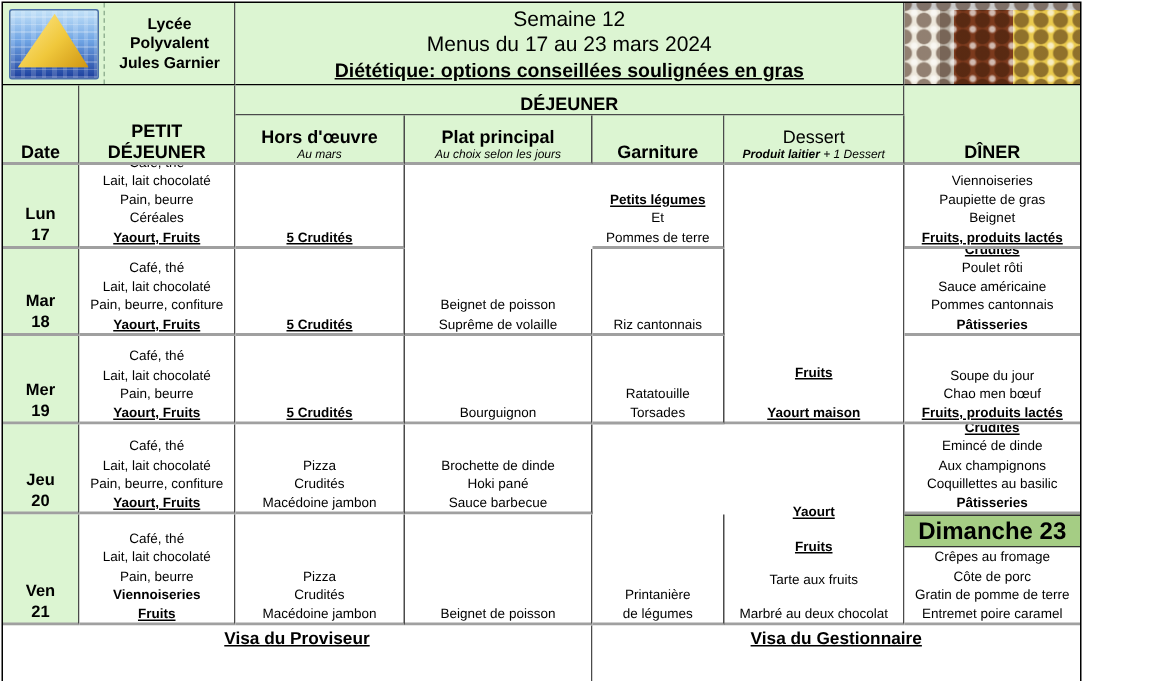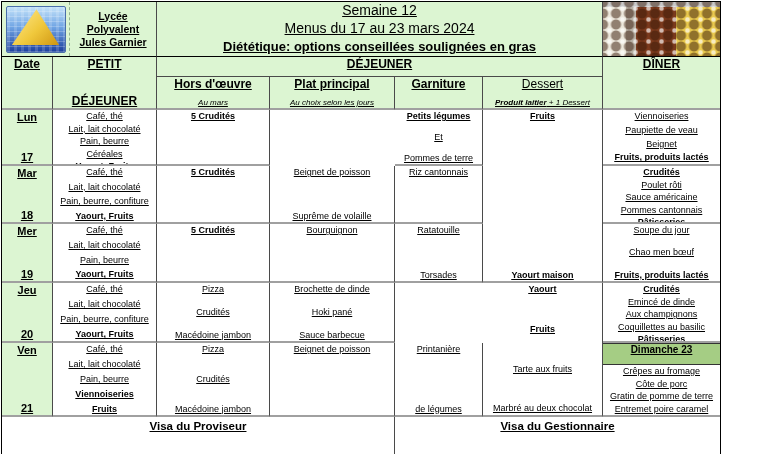--- a/index.html
+++ b/index.html
@@ -2,22 +2,22 @@
 <html><head>
 <meta charset="utf-8">
 <style>
   html,body{margin:0;padding:0;background:#fff;width:768px;height:454px;overflow:hidden;
     font-family:"Liberation Sans","DejaVu Sans",sans-serif;color:#000;}
   .tbl{position:absolute;left:1px;top:1px;width:718px;height:458px;background:#fff;
     border:1.5px solid #000;display:grid;
     grid-template-columns:51px 104px 113px 125px 88px 120px 117px;
     grid-template-rows:55px 20px 33px 56px 58px 59px 60px 22px 52px 1fr;}
   .cell{border-right:1px solid #4a4a4a;border-bottom:2px solid #a0a0a0;
-    display:flex;flex-direction:column;align-items:center;justify-content:space-between;
-    text-align:center;overflow:hidden;box-sizing:border-box;background:#fff;text-decoration:underline;}
+    display:flex;flex-direction:column;align-items:center;justify-content:flex-end;
+    text-align:center;overflow:hidden;box-sizing:border-box;background:#fff;}
   .noR{border-right:none;}
   .noB{border-bottom:none;}
   .blackB{border-bottom:1.5px solid #000;}
   .thinB{border-bottom:1px solid #4a4a4a;}
   .green{background:#dcf5d2;}
   .sundaybg{background:#a5cd84;border-top:1px solid #333;border-bottom:1px solid #333;}
   .hdr{font-weight:bold;font-size:12px;line-height:14px;}
   .ln{display:block;font-size:9px;line-height:12.5px;}
   .bu{font-weight:bold;text-decoration:underline;}
   .b{font-weight:bold;}
@@ -45,21 +45,21 @@
       linear-gradient(180deg,#c9c9c9 0 5px,transparent 5px),
       linear-gradient(90deg,#ece7db 0 20%,#b9b2a6 20% 28%,#7c3a1d 28% 62%,#e9c94e 62% 100%);
     background-size:13px 11px,13px 11px,100% 100%,100% 100%;
     background-position:0 1px,6.5px 6px,0 0,0 0;}
   
   .tight .ln{line-height:12.5px;}
   .dessert-gap{gap:14px;}
   .dessert-gap2{gap:10px;}
   .visa{justify-content:flex-start;padding-top:3px;font-size:11.5px;font-weight:bold;
     text-decoration:underline;}
-  .sunday{font-weight:bold;font-size:10px;}
+  .sunday{font-weight:bold;font-size:16px;}
 </style>
 </head>
 <body>
 
 <div class="tbl">
 
   <div class="cell green blackB c-top" style="grid-area:1/1/2/3">
     <div class="logo-wrap">
       <div class="logo">
           <div class="logo-tri"></div>
@@ -123,21 +123,21 @@
   <div class="cell" style="grid-area:4/3/5/4">
     <span class="ln bu">5 Crudités</span>
   </div>
   <div class="cell" style="grid-area:4/5/5/6">
     <span class="ln bu">Petits légumes</span>
     <span class="ln">Et</span>
     <span class="ln">Pommes de terre</span>
   </div>
   <div class="cell noR" style="grid-area:4/7/5/8">
     <span class="ln">Viennoiseries</span>
-    <span class="ln">Paupiette de veau</span>
+    <span class="ln">Paupiette de gras</span>
     <span class="ln">Beignet</span>
     <span class="ln bu">Fruits, produits lactés</span>
   </div>
 
   <div class="cell dessert-gap" style="grid-area:4/6/7/7">
     <span class="ln bu">Fruits</span>
     <span class="ln bu">Yaourt maison</span>
   </div>
 
   <div class="cell green" style="grid-area:5/1/6/2">

